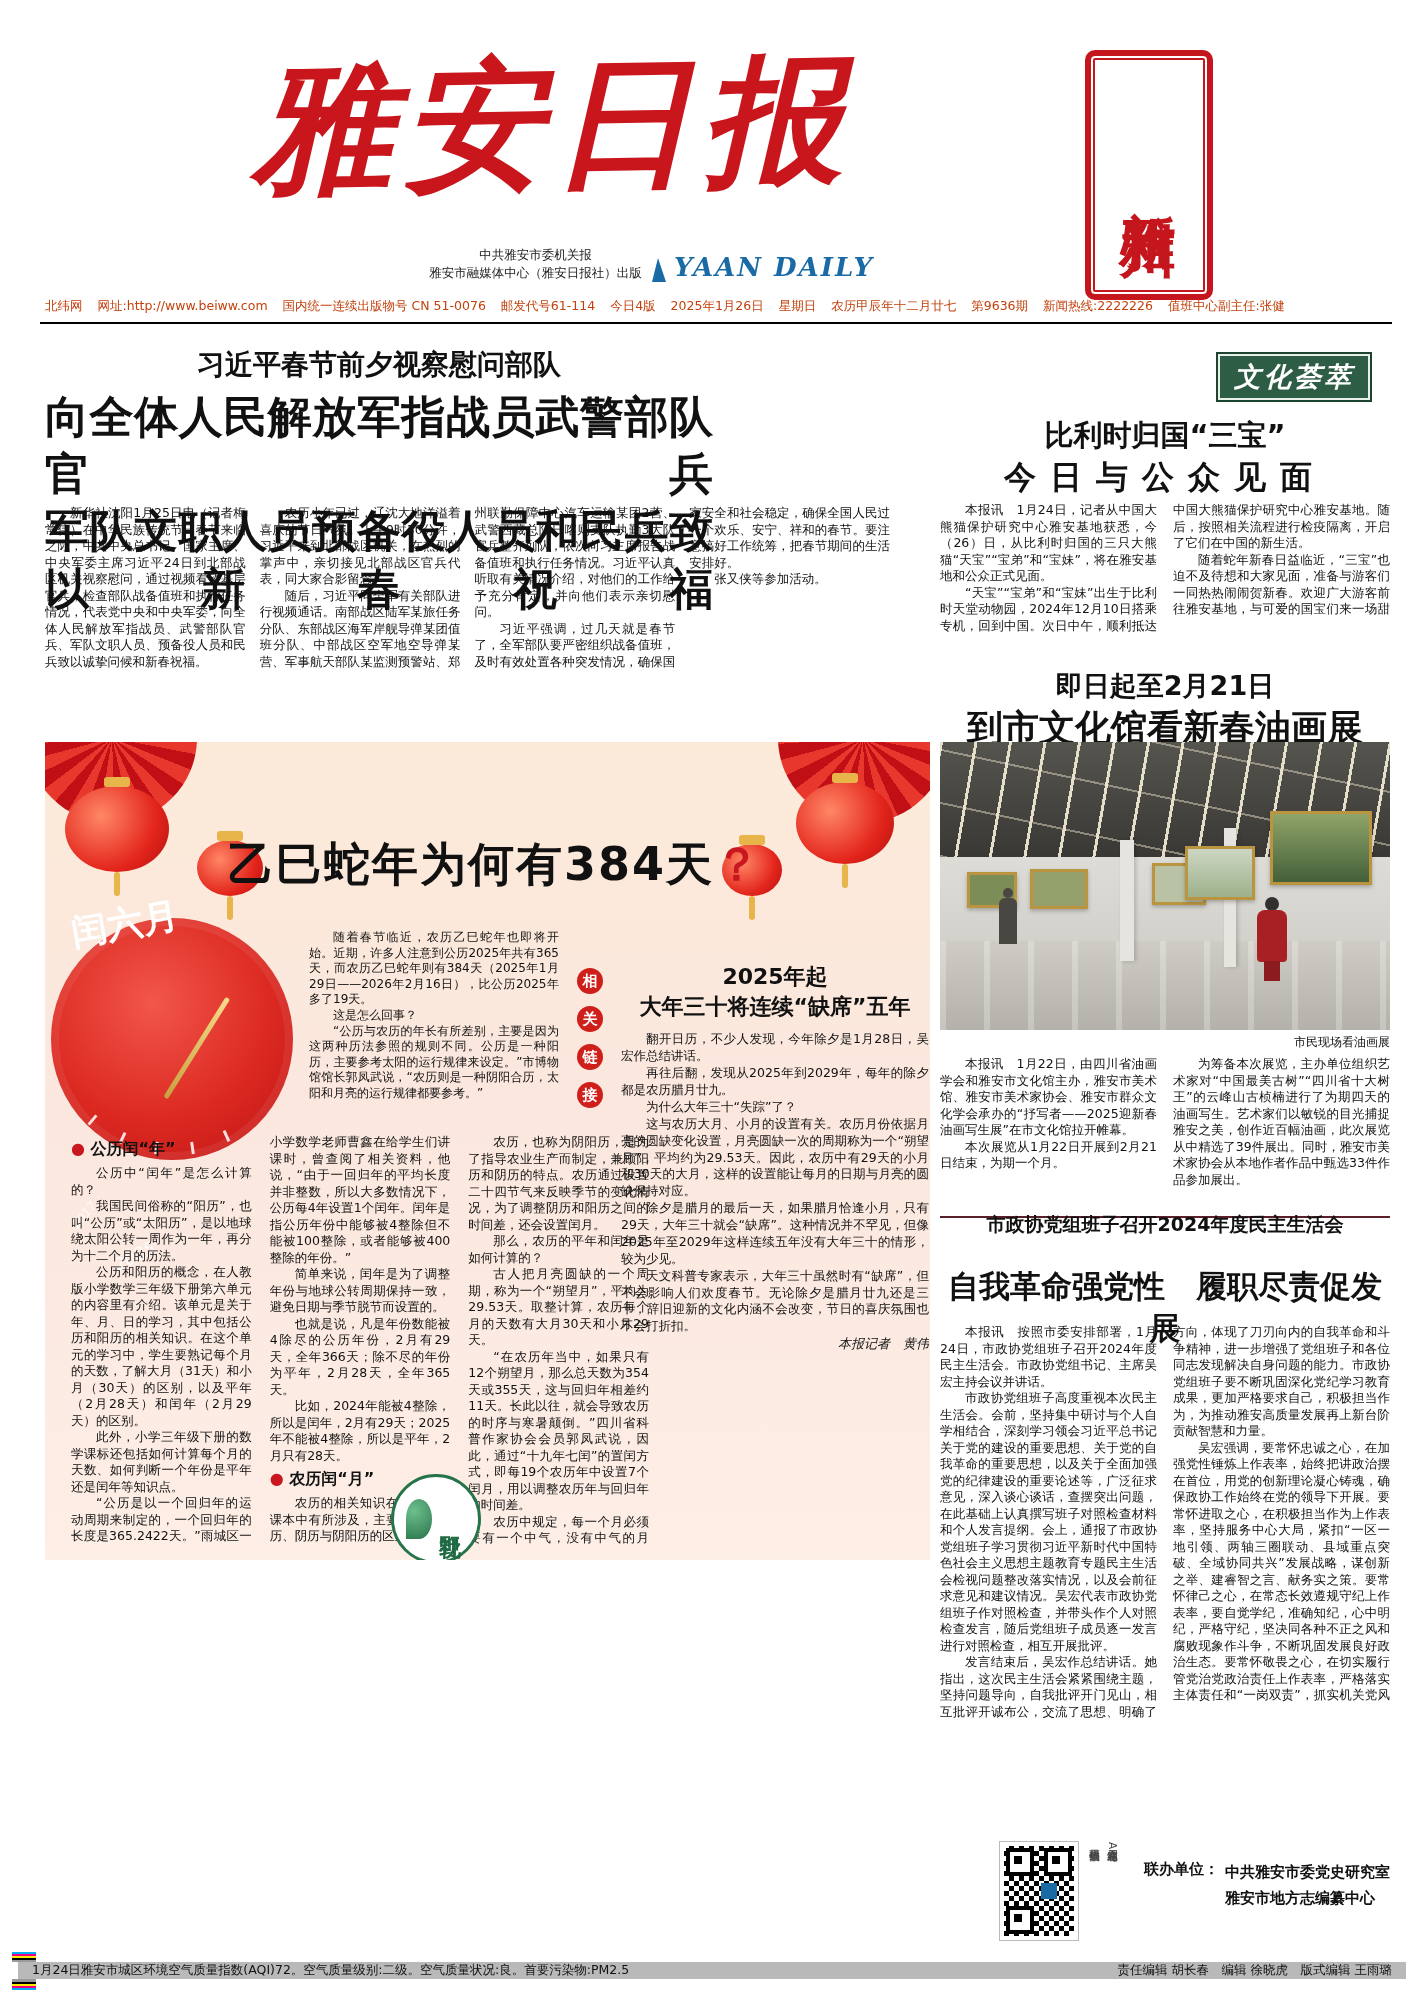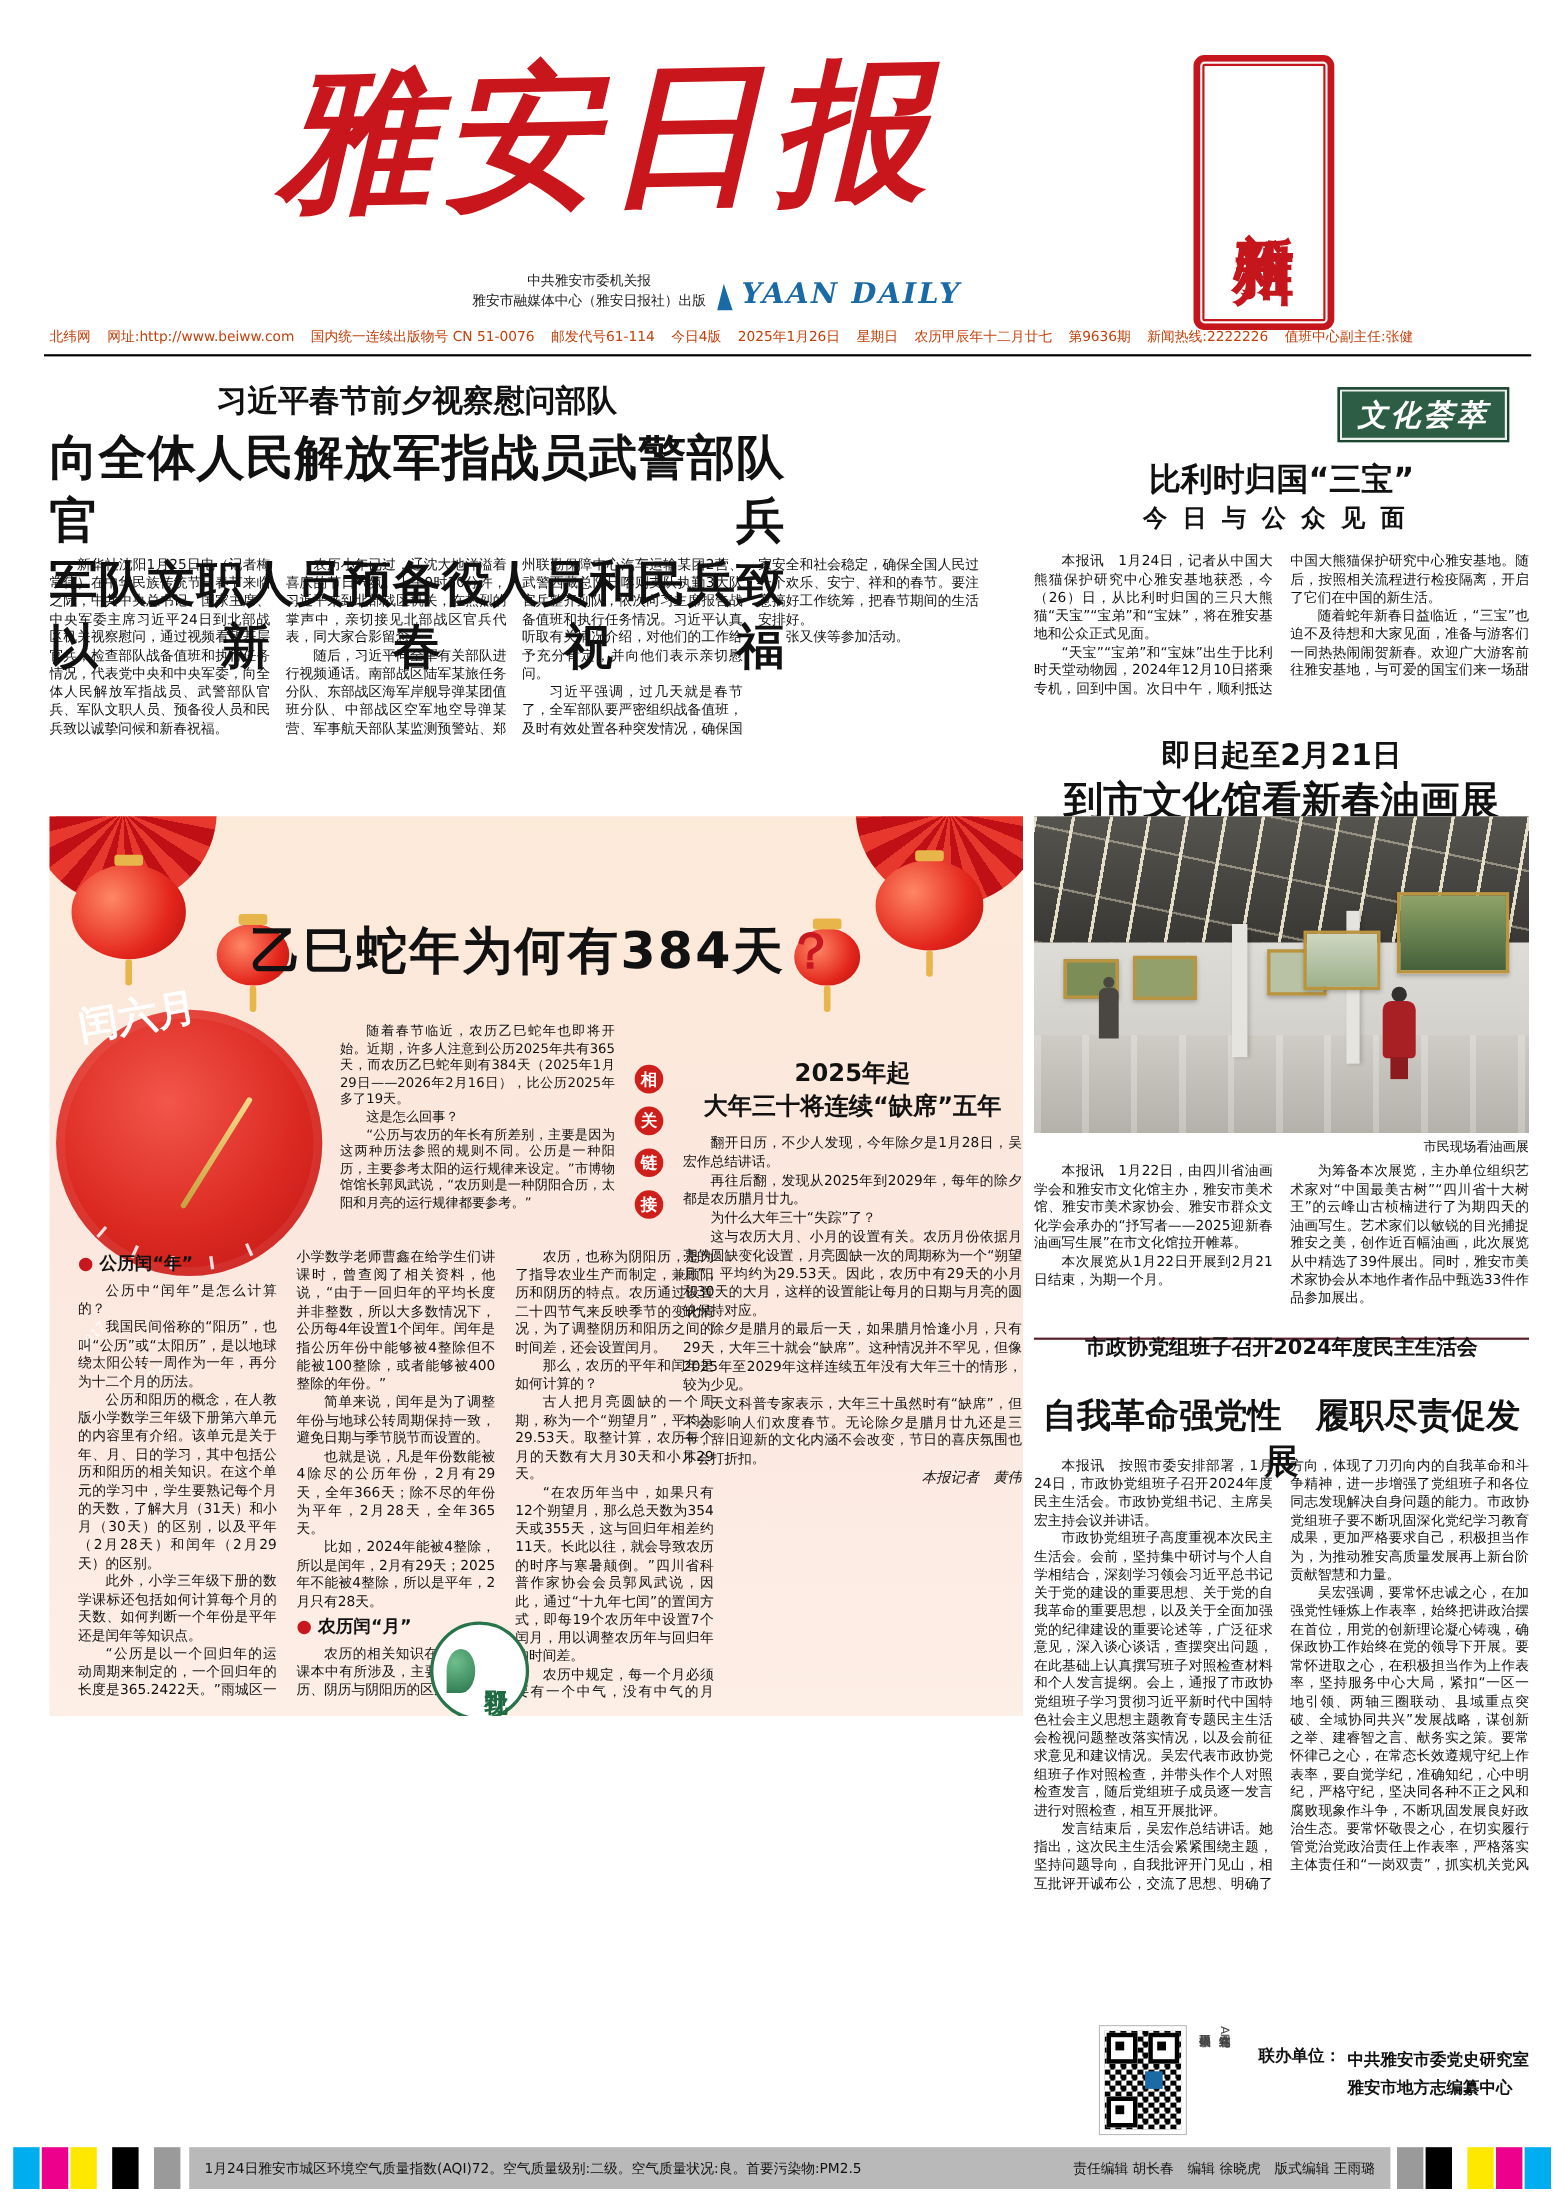--- a/index.html
+++ b/index.html
@@ -85,21 +85,21 @@
         font-family:"DejaVu Serif",serif;}
 
   
   .rzone{left:940px;top:340px;width:450px;height:1615px;}
   .badge{left:276px;top:12px;width:152px;height:46px;background:#2e5d45;border:2px solid #1d4331;
         box-shadow:inset 0 0 0 2px #e9efe9;display:flex;align-items:center;justify-content:center;}
   .badge span{color:#fff;font-family:"DejaVu Serif",serif;font-style:italic;font-weight:bold;
         font-size:27px;letter-spacing:3px;}
   .h2c{width:450px;text-align:center;font-weight:900;}
   .panda-h1{left:0;top:76px;font-size:29px;}
-  .panda-h2{left:0;top:116px;font-size:22px;letter-spacing:14px;}
+  .panda-h2{left:0;top:116px;font-size:32px;letter-spacing:14px;}
   .panda-body{left:0;top:162px;width:450px;height:148px;column-count:2;column-gap:16px;}
   .exh-h1{left:0;top:328px;font-size:27px;}
   .exh-h2{left:0;top:364px;font-size:36px;}
   .photo{left:0;top:402px;width:450px;height:288px;background:#d8d5cf;overflow:hidden;}
   .ph-ceiling{left:0;top:0;width:100%;height:40%;
         background:
          repeating-linear-gradient(100deg,rgba(238,231,208,.95) 0 3px,transparent 3px 34px),
          repeating-linear-gradient(12deg,rgba(222,214,190,.5) 0 2px,transparent 2px 52px),
          linear-gradient(#56544f,#3a3834);}
   .ph-wall{left:0;top:40%;width:100%;height:29%;background:linear-gradient(#dedcd7,#d3d1cc);}
@@ -127,21 +127,21 @@
   .qr-eye i{position:absolute;left:4px;top:4px;width:8px;height:8px;background:#000;display:block;}
   .qr-eye.tl{left:2px;top:2px;} .qr-eye.tr{right:2px;top:2px;} .qr-eye.bl{left:2px;bottom:2px;}
   .qr-center{position:absolute;left:37px;top:37px;width:16px;height:16px;background:#1a6aa5;}
   .qr-cap{display:flex;gap:4px;height:92px;}
   .qr-cap span{writing-mode:vertical-rl;font-size:10.5px;color:#444;}
   .partners{display:flex;gap:6px;margin-left:14px;padding-top:18px;}
   .partners .lbl{font-size:15px;font-weight:bold;white-space:nowrap;}
   .partners .names{font-size:15px;font-weight:bold;line-height:1.7;white-space:nowrap;}
 
   
-  .footer{left:12px;top:1952px;width:1400px;height:38px;display:flex;align-items:stretch;}
+  .footer{left:12px;top:1952px;width:1400px;height:38px;display:flex;align-items:stretch;flex-direction:column;}
   .sq{width:24px;height:38px;margin-right:2px;}
   .gap{width:12px;}
   .c-cyan{background:#00aeef;} .c-mag{background:#ec008c;} .c-yel{background:#ffe800;}
   .c-blk{background:#000;} .c-gry{background:#9a9a9a;}
   .gbar{flex:1;background:#b9b9b9;display:flex;align-items:center;justify-content:space-between;
         padding:0 14px;margin:0 6px;}
   .gbar span{font-size:12.5px;color:#111;white-space:nowrap;}
 </style>
 </head>
 <body>

